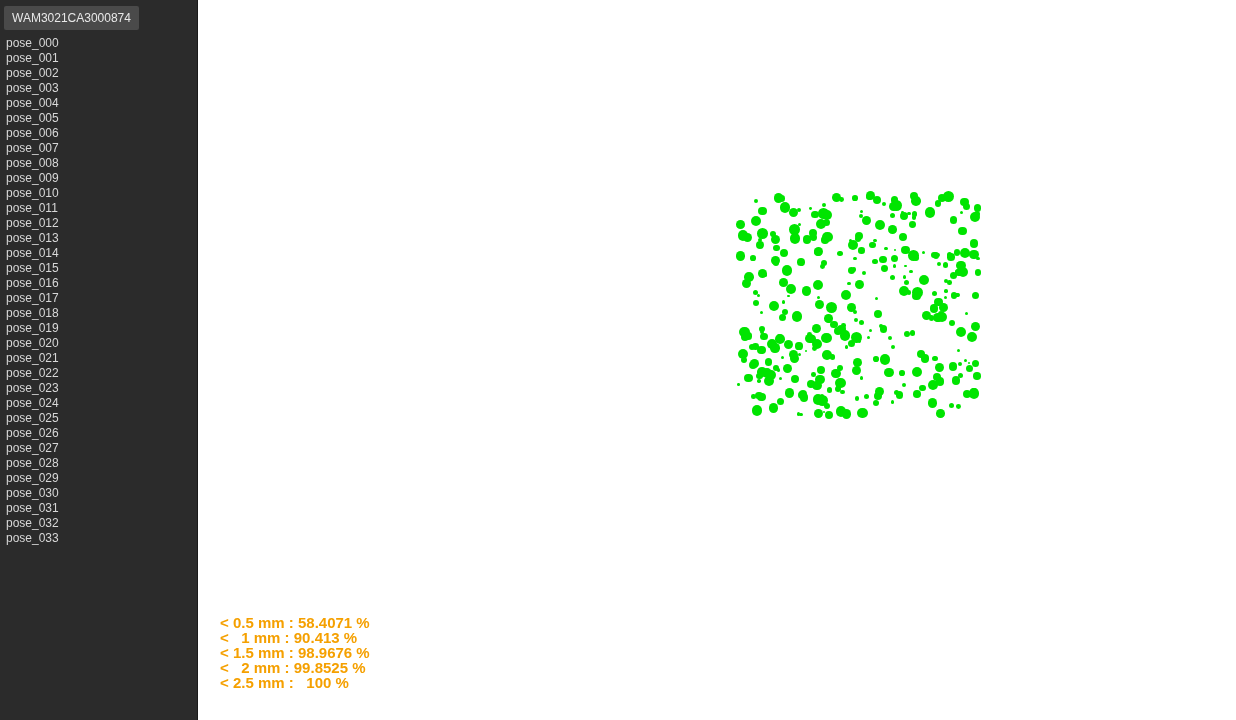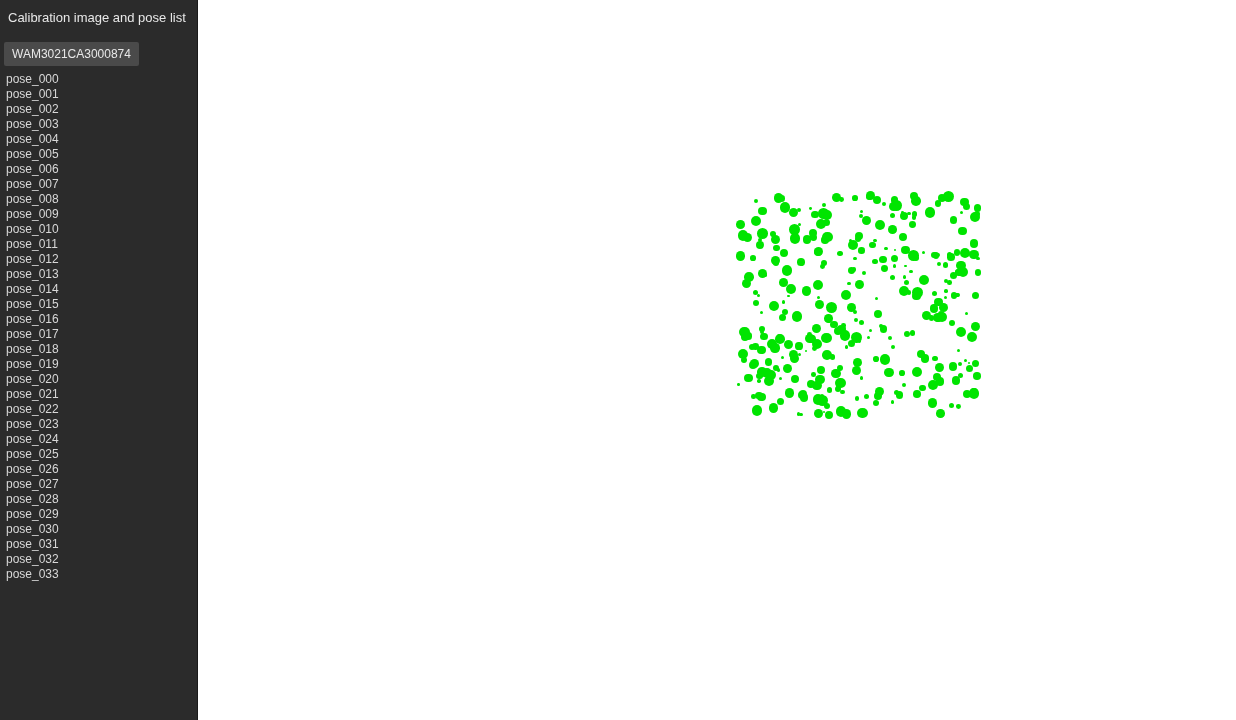--- a/index.html
+++ b/index.html
@@ -104,21 +104,20 @@
     font-family: "Segoe UI", Tahoma, sans-serif;
     white-space: pre;
   }
   .stat-line { display: block; }
 </style>
 </head>
 <body>
 
 <div class="app">
   <aside class="sidebar">
-    <div class="sidebar-header">Calibration image and pose list</div>
     <div class="device-chip">WAM3021CA3000874</div>
     <div class="pose-list" id="pose-list">
         <div class="pose-item">pose_000</div>
         <div class="pose-item">pose_001</div>
         <div class="pose-item">pose_002</div>
         <div class="pose-item">pose_003</div>
         <div class="pose-item">pose_004</div>
         <div class="pose-item">pose_005</div>
         <div class="pose-item">pose_006</div>
         <div class="pose-item">pose_007</div>
@@ -487,15 +486,16 @@
           <div class="pt" style="left: 152.72px; top: 205.204px; width: 3.60832px; height: 3.60832px; background: rgb(0, 228, 0);"></div>
           <div class="pt" style="left: 121.886px; top: 181.091px; width: 3.52485px; height: 3.52485px; background: rgb(0, 228, 0);"></div>
           <div class="pt" style="left: 155.97px; top: 54.3605px; width: 2.12769px; height: 2.12769px; background: rgb(0, 228, 0);"></div>
           <div class="pt" style="left: 70.6353px; top: 11.9219px; width: 2.90579px; height: 2.90579px; background: rgb(0, 228, 0);"></div>
           <div class="pt" style="left: 83.9225px; top: 8.46152px; width: 3.94193px; height: 3.94193px; background: rgb(0, 228, 0);"></div>
           <div class="pt" style="left: 119.997px; top: 145.452px; width: 2.98079px; height: 2.98079px; background: rgb(0, 228, 0);"></div>
           <div class="pt" style="left: 19.306px; top: 184.279px; width: 3.33783px; height: 3.33783px; background: rgb(0, 228, 0);"></div>
           <div class="pt" style="left: 62.813px; top: 68.7842px; width: 2.61276px; height: 2.61276px; background: rgb(0, 228, 0);"></div>
           <div class="pt" style="left: 67.3178px; top: 154.76px; width: 2.09514px; height: 2.09514px; background: rgb(0, 228, 0);"></div>
         </div>
+      <div class="stats" id="stats"><span class="stat-line">&lt; 0.5 mm : 58.4071 %</span><span class="stat-line">&lt;   1 mm : 90.413 %</span><span class="stat-line">&lt; 1.5 mm : 98.9676 %</span><span class="stat-line">&lt;   2 mm : 99.8525 %</span><span class="stat-line">&lt; 2.5 mm :   100 %</span></div>
     </div>
   </main>
 </div>
 
 </body></html>

